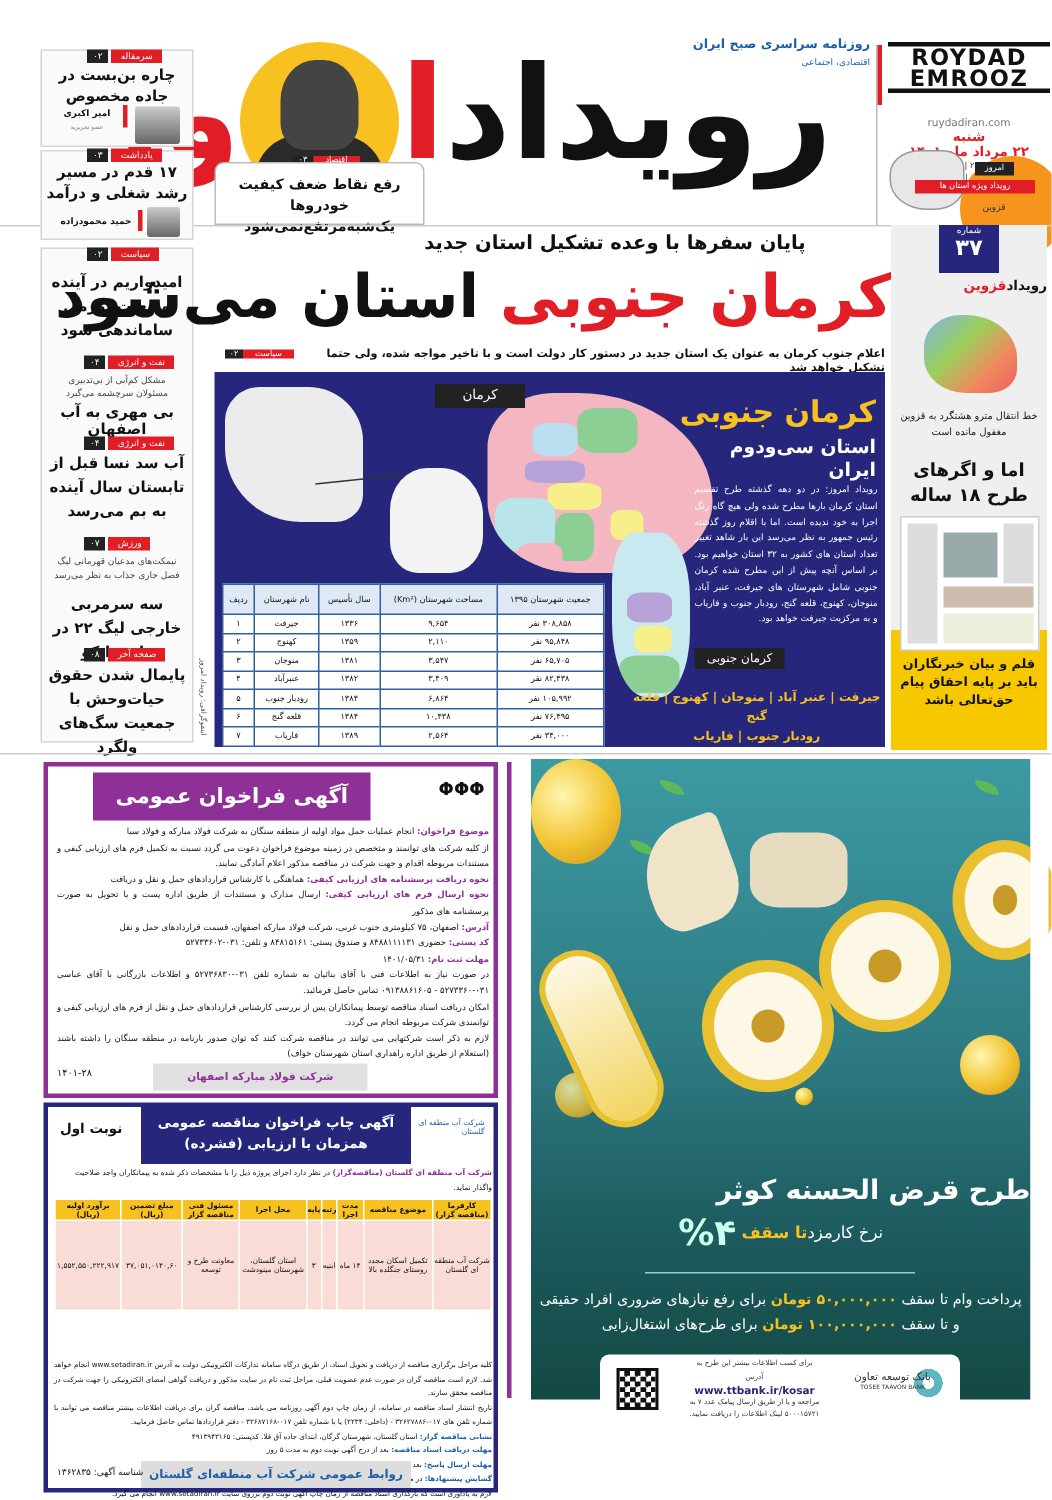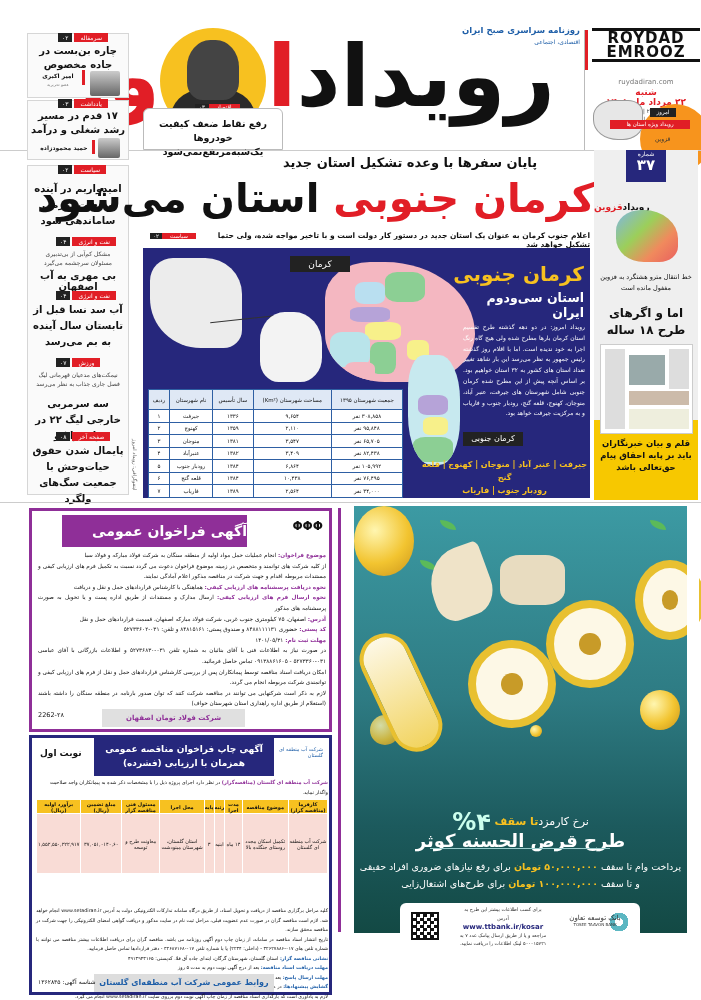--- a/index.html
+++ b/index.html
@@ -62,33 +62,33 @@
 .pcities{position:absolute;left:422px;top:458px;width:165px;text-align:center;font-size:8px;color:#f7c120;font-weight:bold;line-height:13px}
 table.kt{position:absolute;left:148px;top:389px;width:255px;border-collapse:collapse;background:#fff;font-size:5.5px;text-align:center}
 table.kt td,table.kt th{border:1px solid #2e5fa3;height:12.5px;padding:0 2px;font-weight:normal}
 table.kt th{background:#dfe8f5;height:20px}
 .vcap{position:absolute;left:130px;top:400px;width:8px;height:90px;writing-mode:vertical-rl;font-size:5px;color:#555}
 
 .rcol{position:absolute;left:594px;top:150px;width:104px;height:350px;background:#efefef}
 .issue{position:absolute;left:626px;top:150px;width:40px;height:32px;background:#26277c;color:#fff;text-align:center}
 .issue .l{font-size:6px}
 .issue .n{font-size:15px;font-weight:bold;line-height:16px}
-.rlogo{position:absolute;left:594px;top:182px;width:104px;text-align:left;font-size:9px;font-weight:bold;margin-top:20px}
+.rlogo{position:absolute;left:594px;top:182px;width:104px;text-align:right;font-size:9px;font-weight:bold;margin-top:4px}
 .rlogo span{color:#e11e26}
 .qmap{position:absolute;left:616px;top:210px;width:62px;height:52px;background:linear-gradient(135deg,#7fb6e6 0%,#9ccf5a 40%,#f08a5d 70%,#e95f5f 100%);border-radius:40% 55% 30% 45%}
 .rsub{position:absolute;left:596px;top:272px;width:100px;text-align:center;font-size:6.5px;line-height:11px}
 .rhead{position:absolute;left:596px;top:305px;width:100px;text-align:center;font-size:12px;font-weight:bold;line-height:17px}
 .thumb{position:absolute;left:600px;top:344px;width:93px;height:90px;background:#fff;border:1px solid #ccc}
 .thumb i{position:absolute;background:#ddd}
 .yellow{position:absolute;left:594px;top:420px;width:104px;height:80px;background:#f7c800;z-index:0}
 .ytext{position:absolute;left:596px;top:437px;width:100px;text-align:center;font-size:8.5px;font-weight:bold;line-height:12px;z-index:2}
 .hr2{position:absolute;left:0;top:502px;width:701px;height:1px;background:#ccc}
 
 .ad1{position:absolute;left:29px;top:508px;width:303px;height:224px;border:3px solid #8f2f98;background:#fff}
-.ad1 .ttl{position:absolute;left:30px;top:4px;width:185px;height:32px;background:#8f2f98;color:#fff;font-size:14px;font-weight:bold;line-height:32px}
+.ad1 .ttl{position:absolute;left:30px;top:4px;width:185px;height:32px;background:#8f2f98;color:#fff;font-size:14px;font-weight:bold;text-align:center;line-height:32px}
 .ad1 .logo{position:absolute;right:6px;top:8px;font-size:12px;font-weight:bold;color:#111;direction:ltr}
 .ad1 .body{position:absolute;left:6px;top:39px;width:288px;font-size:5.7px;line-height:10.6px;text-align:justify}
 .ad1 .body b{color:#8f2f98}
 .ad1 .sig{position:absolute;left:70px;top:198px;width:143px;height:18px;background:#e0e0e0;color:#8f2f98;font-size:7px;text-align:center;line-height:18px;font-weight:bold}
 .ad1 .num{position:absolute;left:6px;top:200px;font-size:6.5px;direction:ltr}
 
 .ad2{position:absolute;left:29px;top:735px;width:303px;height:260px;border:3px solid #26277c;background:#fff}
 .ad2 .ttl{position:absolute;left:62px;top:0;width:180px;height:38px;background:#26277c;color:#fff;font-size:9px;font-weight:bold;text-align:center;line-height:14px;padding-top:4px}
 .ad2 .nob{position:absolute;left:8px;top:10px;font-size:9px;font-weight:bold}
 .ad2 .org{position:absolute;right:6px;top:8px;font-size:5px;color:#1f5fa8;width:50px;text-align:right}
@@ -101,21 +101,21 @@
 .ad2 .terms b{color:#1f5fa8}
 .ad2 .sig{position:absolute;left:62px;top:236px;width:180px;height:18px;background:#ddd;color:#1f5fa8;font-size:8px;font-weight:bold;text-align:center;line-height:18px}
 .ad2 .code{position:absolute;left:6px;top:240px;font-size:6px}
 
 .bank{position:absolute;left:354px;top:506px;width:333px;height:427px;background:linear-gradient(#3c9aa3 0%,#2e7b83 45%,#1c5a5d 75%,#134944 100%);overflow:hidden}
 .coin{position:absolute;border-radius:50%;background:radial-gradient(circle at 35% 35%,#fff6b0,#f2c430 55%,#c9931a)}
 .ring{position:absolute;border-radius:50%;background:#fdf8e6;border:8px solid #e8c030}
 .ring::after{content:"";position:absolute;left:35%;top:35%;width:30%;height:30%;border-radius:50%;background:#c89b28}
 .leaf{position:absolute;width:16px;height:10px;background:#5cba59;border-radius:0 100% 0 100%}
 .one{position:absolute;left:375px;top:630px;width:52px;height:125px;background:linear-gradient(#fdf8e6,#f2d460);border-radius:26px;transform:rotate(-25deg);border:4px solid #e8c030}
-.btitle{position:absolute;left:354px;top:830px;width:333px;text-align:center;color:#fff;font-size:18px;font-weight:bold}
+.btitle{position:absolute;left:354px;top:783px;width:333px;text-align:right;color:#fff;font-size:18px;font-weight:bold}
 .bpct{position:absolute;left:354px;top:808px;width:333px;text-align:center;color:#fff;font-size:11px}
 .bpct .y{color:#f7c120;font-weight:bold}
 .bpct .big{font-size:24px;font-weight:bold;color:#cfe;vertical-align:middle}
 .bsep{position:absolute;left:430px;top:848px;width:180px;height:1px;background:#9cc}
 .bline{position:absolute;left:354px;top:858px;width:333px;text-align:center;color:#fff;font-size:9.5px;line-height:17px}
 .bline .y{color:#f7c120;font-weight:bold}
 .bbox{position:absolute;left:400px;top:903px;width:240px;height:50px;background:#fff;border-radius:6px}
 .qr{position:absolute;left:411px;top:912px;width:28px;height:28px;background:repeating-conic-gradient(#111 0 25%,#fff 0 50%) 0 0/7px 7px;border:2px solid #111}
 .binfo{position:absolute;left:458px;top:906px;width:90px;text-align:center;font-size:4.8px;line-height:8.5px;color:#333}
 .binfo .url{font-size:7px;color:#26277c;font-weight:bold;direction:ltr}
@@ -315,22 +315,22 @@
     <div><span>از کلیه شرکت های توانمند و متخصص در زمینه موضوع فراخوان دعوت می گردد نسبت به تکمیل فرم های ارزیابی کیفی و مستندات مربوطه اقدام و جهت شرکت در مناقصه مذکور اعلام آمادگی نمایند.</span></div>
     <div><b>نحوه دریافت پرسشنامه های ارزیابی کیفی:</b> <span>هماهنگی با کارشناس قراردادهای حمل و نقل و دریافت</span></div>
     <div><b>نحوه ارسال فرم های ارزیابی کیفی:</b> <span>ارسال مدارک و مستندات از طریق اداره پست و یا تحویل به صورت پرسشنامه های مذکور</span></div>
     <div><b>آدرس:</b> <span>اصفهان، ۷۵ کیلومتری جنوب غربی، شرکت فولاد مبارکه اصفهان، قسمت قراردادهای حمل و نقل</span></div>
     <div><b>کد پستی:</b> <span>حضوری ۸۴۸۸۱۱۱۱۳۱ و صندوق پستی: ۸۴۸۱۵۱۶۱ و تلفن: ۰۳۱-۵۲۷۳۳۶۰۲</span></div>
     <div><b>مهلت ثبت نام:</b> <span>۱۴۰۱/۰۵/۳۱</span></div>
     <div><span>در صورت نیاز به اطلاعات فنی با آقای بنائیان به شماره تلفن ۰۳۱-۵۲۷۳۶۸۳۰ و اطلاعات بازرگانی با آقای عباسی ۰۳۱-۵۲۷۳۳۶۰ - ۰۹۱۳۸۸۶۱۶۰۵ تماس حاصل فرمائید.</span></div>
     <div><span>امکان دریافت اسناد مناقصه توسط پیمانکاران پس از بررسی کارشناس قراردادهای حمل و نقل از فرم های ارزیابی کیفی و توانمندی شرکت مربوطه انجام می گردد.</span></div>
     <div><span>لازم به ذکر است شرکتهایی می توانند در مناقصه شرکت کنند که توان صدور بارنامه در منطقه سنگان را داشته باشند (استعلام از طریق اداره راهداری استان شهرستان خواف)</span></div>
   </div>
-  <div class="sig">شرکت فولاد تومان اصفهان</div>
-  <div class="num">2262-۲۸</div>
+  <div class="sig">شرکت فولاد مبارکه اصفهان</div>
+  <div class="num">۱۴۰۱-۲۸</div>
 </div>
 
 <div class="ad2">
   <div class="org">شرکت آب منطقه ای گلستان</div>
   <div class="ttl">آگهی چاپ فراخوان مناقصه عمومی همزمان با ارزیابی (فشرده)</div>
   <div class="nob">نوبت اول</div>
   <div class="intro"><b>شرکت آب منطقه ای گلستان (مناقصه‌گزار)</b> <span>در نظر دارد اجرای پروژه ذیل را با مشخصات ذکر شده به پیمانکاران واجد صلاحیت واگذار نماید.</span></div>
   <table class="at">
     <tbody>
         <tr>

